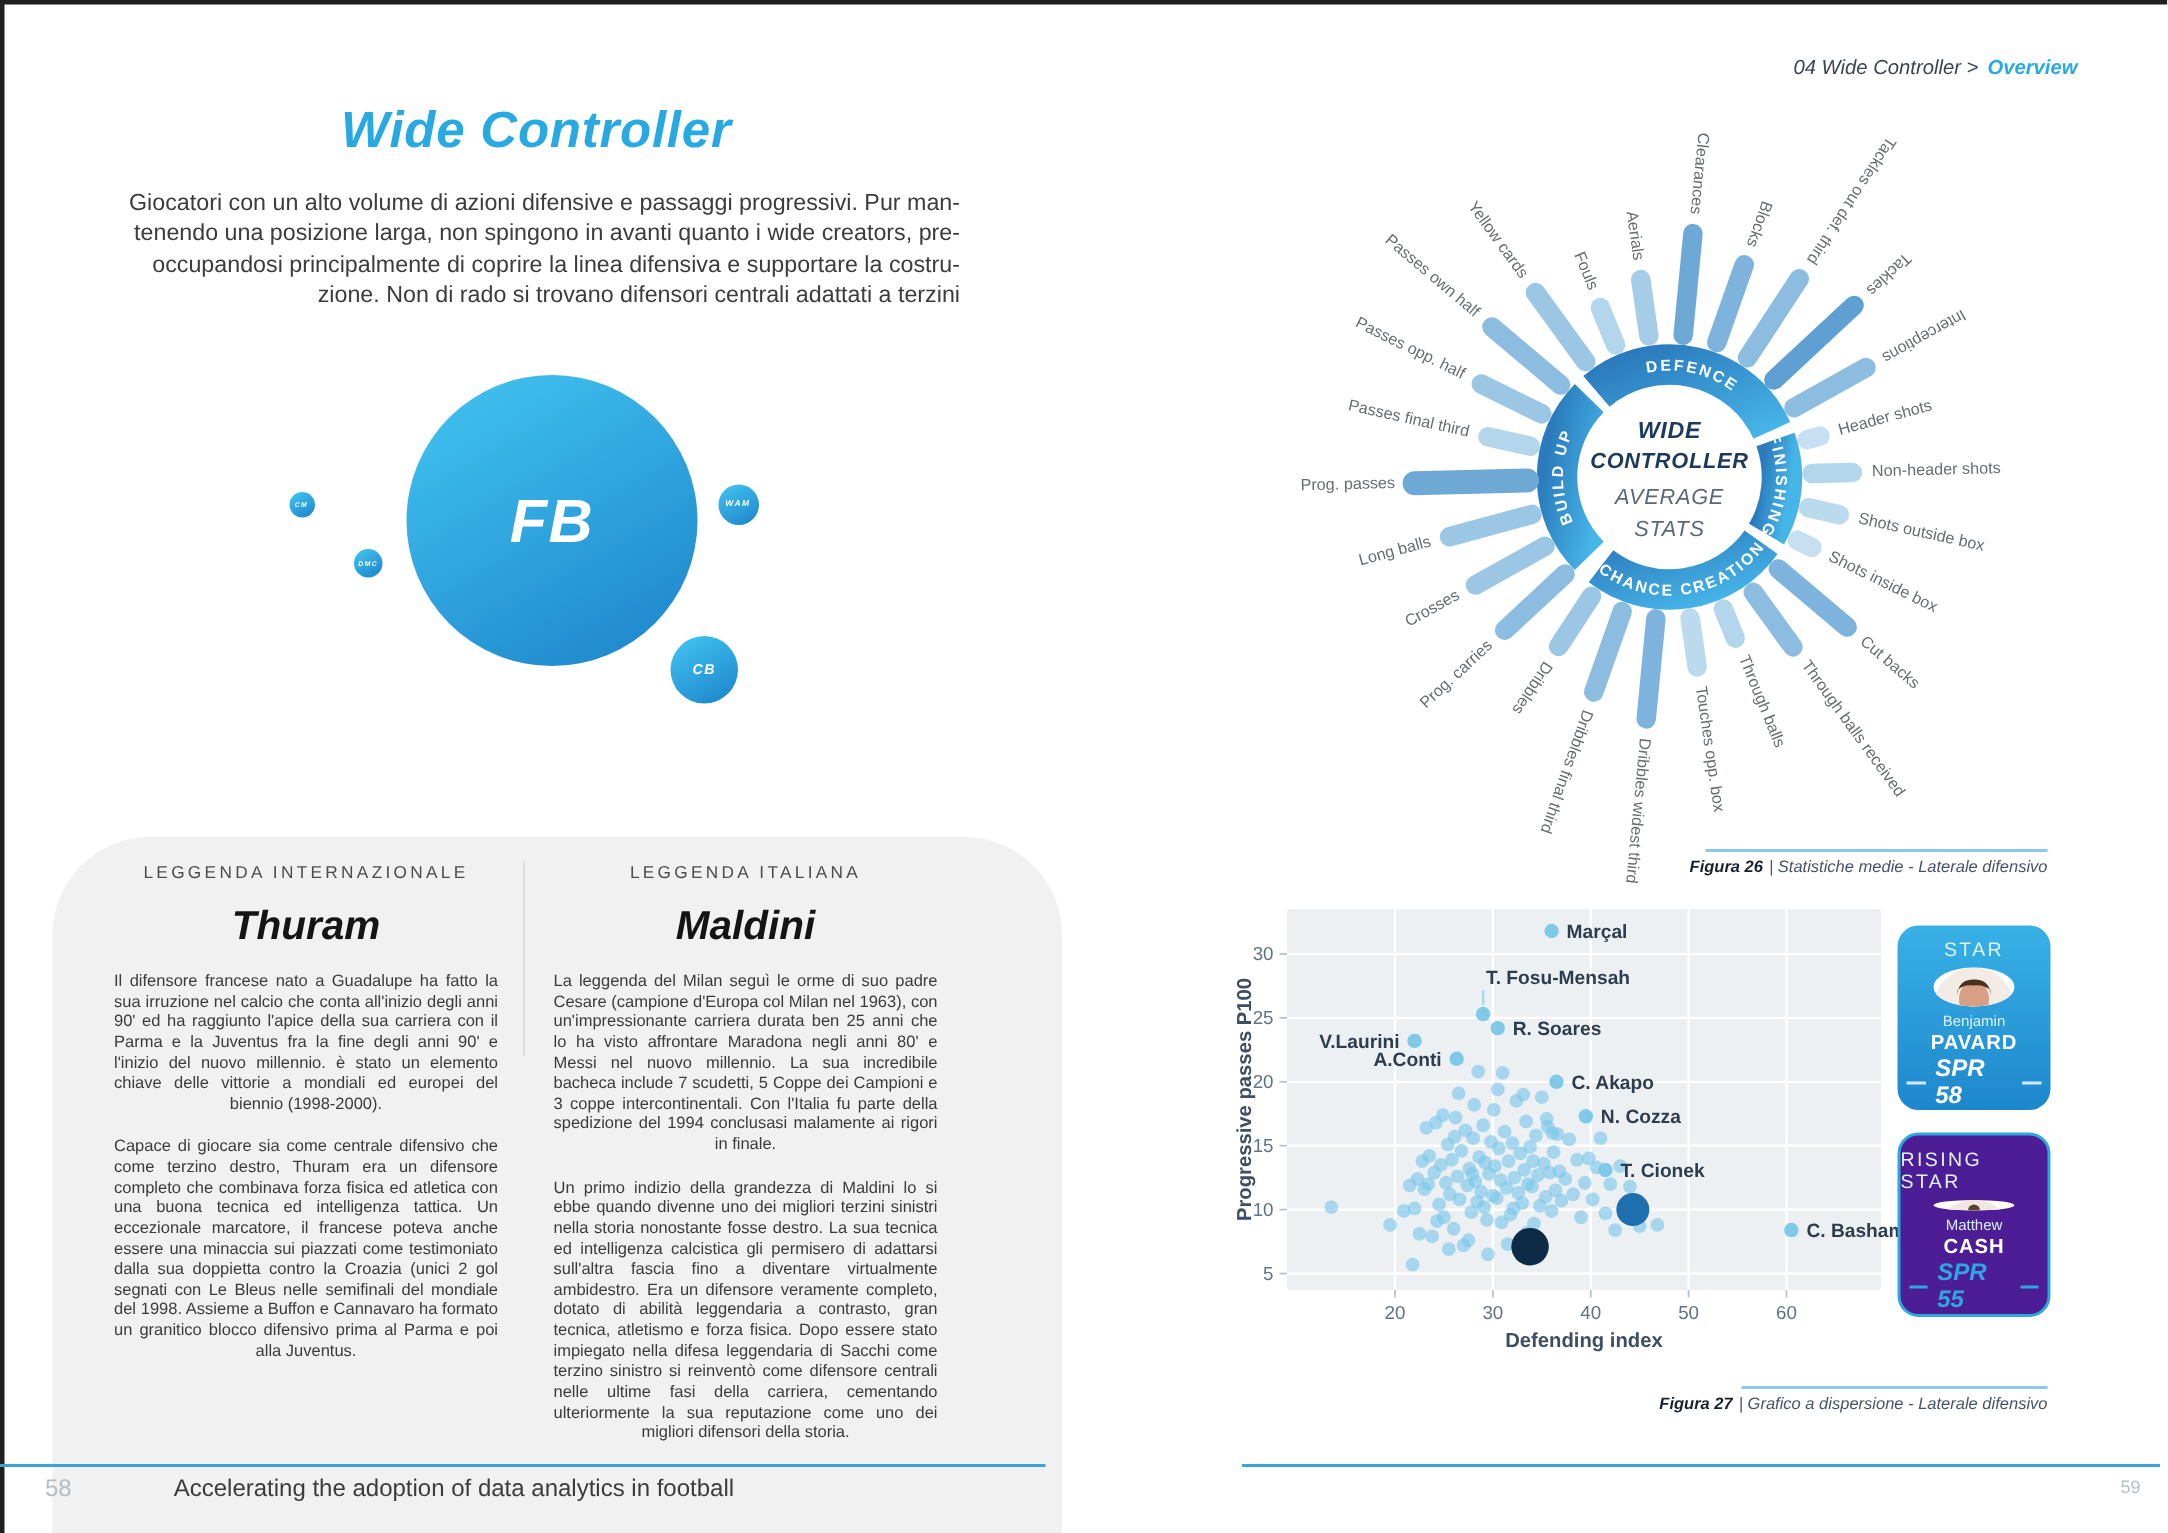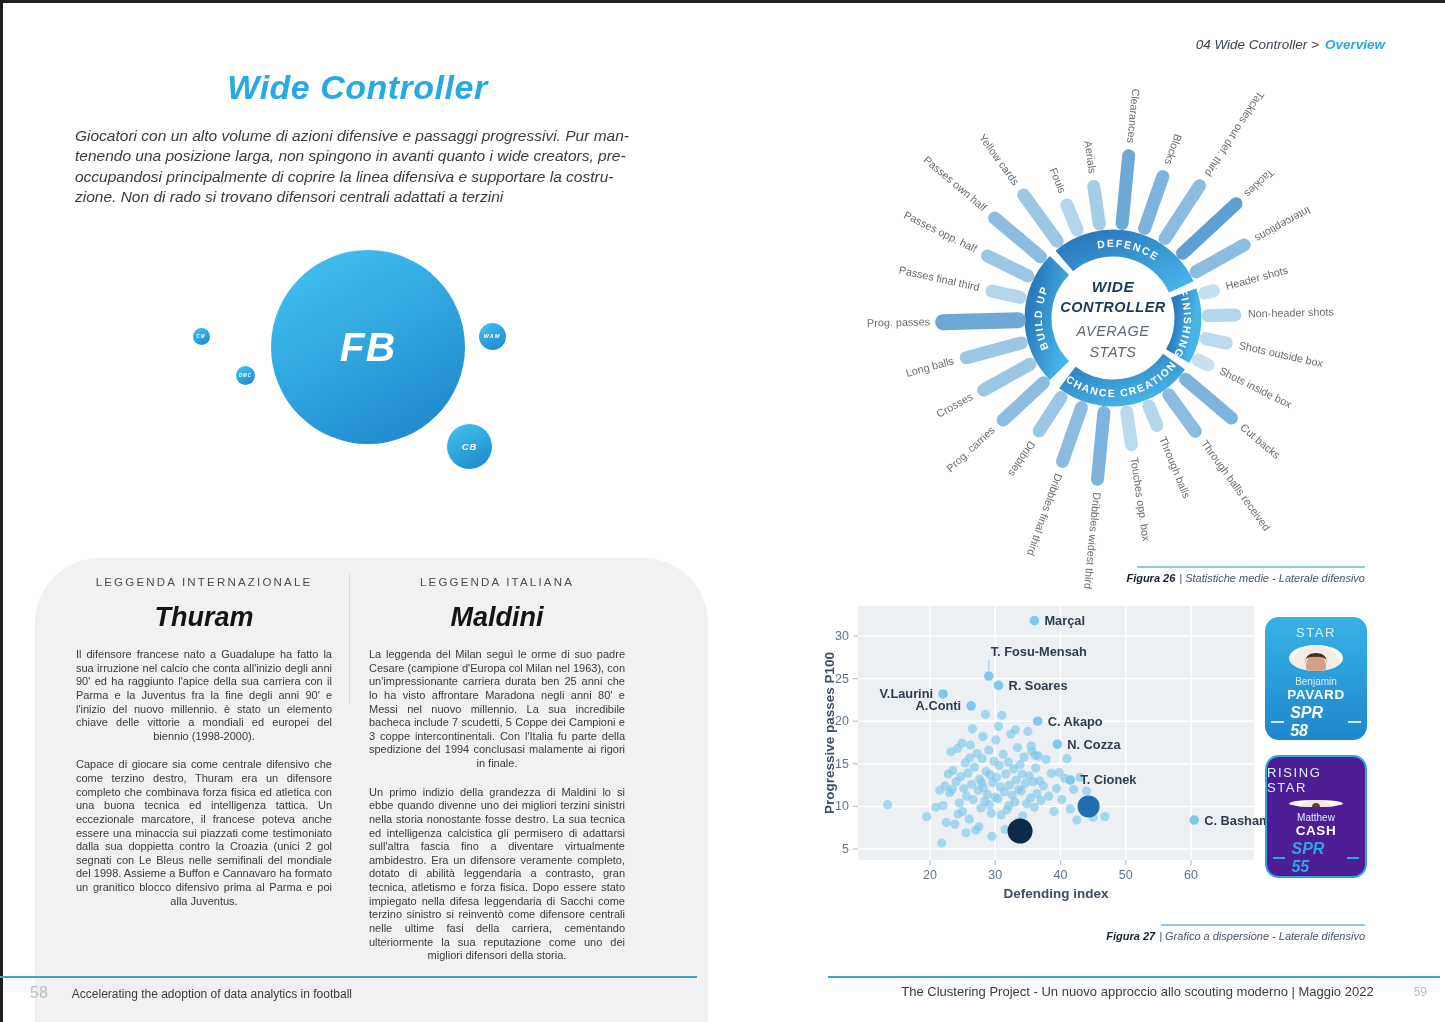--- a/index.html
+++ b/index.html
@@ -8,22 +8,22 @@
   .frame-top{position:absolute;left:0;top:0;width:100%;height:3px;background:#1f1f1f;}
   .frame-left{position:absolute;left:0;top:0;width:3px;height:100%;background:#1f1f1f;}
 
   
   .breadcrumb{position:absolute;top:37px;right:60px;font-size:13.5px;font-style:italic;color:#3a4550;}
   .breadcrumb .crumb-link{color:#29a9e1;font-weight:700;margin-left:6px;cursor:pointer;}
 
   
   .page-title{position:absolute;left:75px;top:68px;width:565px;text-align:center;
       font-size:34px;font-weight:800;font-style:italic;color:#29a9e1;letter-spacing:.5px;}
-  .intro{position:absolute;left:75px;top:126px;width:565px;text-align:left;
-      font-size:15.5px;font-style:italic;color:#3c3c3c;line-height:1.32;white-space:pre-line;}
+  .intro{position:absolute;left:75px;top:126px;width:565px;text-align:right;
+      font-size:15.5px;color:#3c3c3c;line-height:1.32;white-space:pre-line;}
   #bubble-chart{position:absolute;left:0;top:0;width:722px;height:972px;pointer-events:none;}
   .bubble{position:absolute;border-radius:50%;background:linear-gradient(150deg,#41c3f0 5%,#2089cd 90%);
       display:flex;align-items:center;justify-content:center;color:#fff;font-weight:800;font-style:italic;
       letter-spacing:1px;}
 
   .gray-panel{position:absolute;left:35px;top:558px;width:673px;height:464px;background:#f1f1f2;
       border-radius:65px 65px 0 0;}
   .legend-divider{position:absolute;left:349px;top:574px;width:1px;height:130px;background:#d8d8d8;}
   .legend-col{position:absolute;top:576px;width:256px;}
   .legend-col.left{left:76px;}
@@ -32,21 +32,21 @@
   .legend-name{text-align:center;font-size:27px;font-weight:800;font-style:italic;color:#141414;margin-top:14px;}
   .legend-par{margin-top:15px;font-size:11px;line-height:1.24;color:#3b3b3b;
       text-align:justify;text-align-last:center;}
 
   
   .footer-line{position:absolute;height:2px;background:#3da2d6;}
   .footer-line.left{left:0;top:976px;width:697px;}
   .footer-line.right{left:828px;top:976px;width:612px;}
   .footer-left{position:absolute;left:30px;top:984px;display:flex;align-items:baseline;}
   .footer-left .pagenum{font-size:16px;color:#b6bdc4;}
-  .footer-left .ftext{font-size:12px;color:#3c3c3c;margin-left:24px;}
+  .footer-left .ftext{font-size:16px;color:#3c3c3c;margin-left:68px;}
   .footer-right{position:absolute;right:18px;top:984px;display:flex;align-items:baseline;}
   .footer-right .ftext{font-size:13px;color:#3c3c3c;}
   .footer-right .pagenum{font-size:12px;color:#b6bdc4;margin-left:40px;}
 
   
   .cap-line{position:absolute;height:2px;background:#8cc9e9;}
   .cap-line.f26{right:80px;top:566px;width:228px;}
   .cap-line.f27{right:80px;top:924px;width:204px;}
   .figcap{position:absolute;right:80px;font-size:11px;color:#47546a;font-style:italic;white-space:nowrap;}
   .figcap.f26{top:572px;}
@@ -415,17 +415,16 @@
           <circle cx="27" cy="7" r="4" fill="#5a4330"></circle>
         </svg>
       </div>
       <div class="fname">Matthew</div>
       <div class="lname">CASH</div>
       <div class="spr">SPR 55</div>
     </div>
 
     <div class="footer-line right"></div>
     <div class="footer-right">
-      <span class="ftext">The Clustering Project - Un nuovo approccio allo scouting moderno | Maggio 2022</span>
       <span class="pagenum">59</span>
     </div>
   </div>
 </div>
 
 </body></html>

